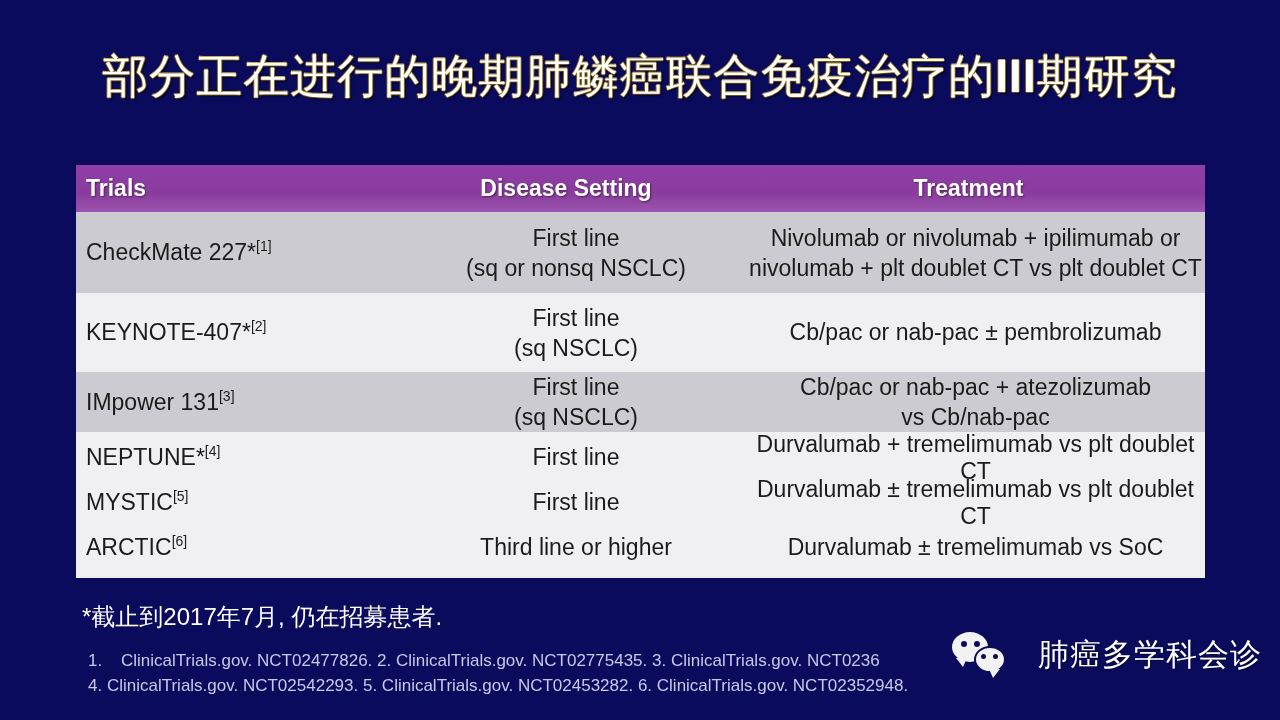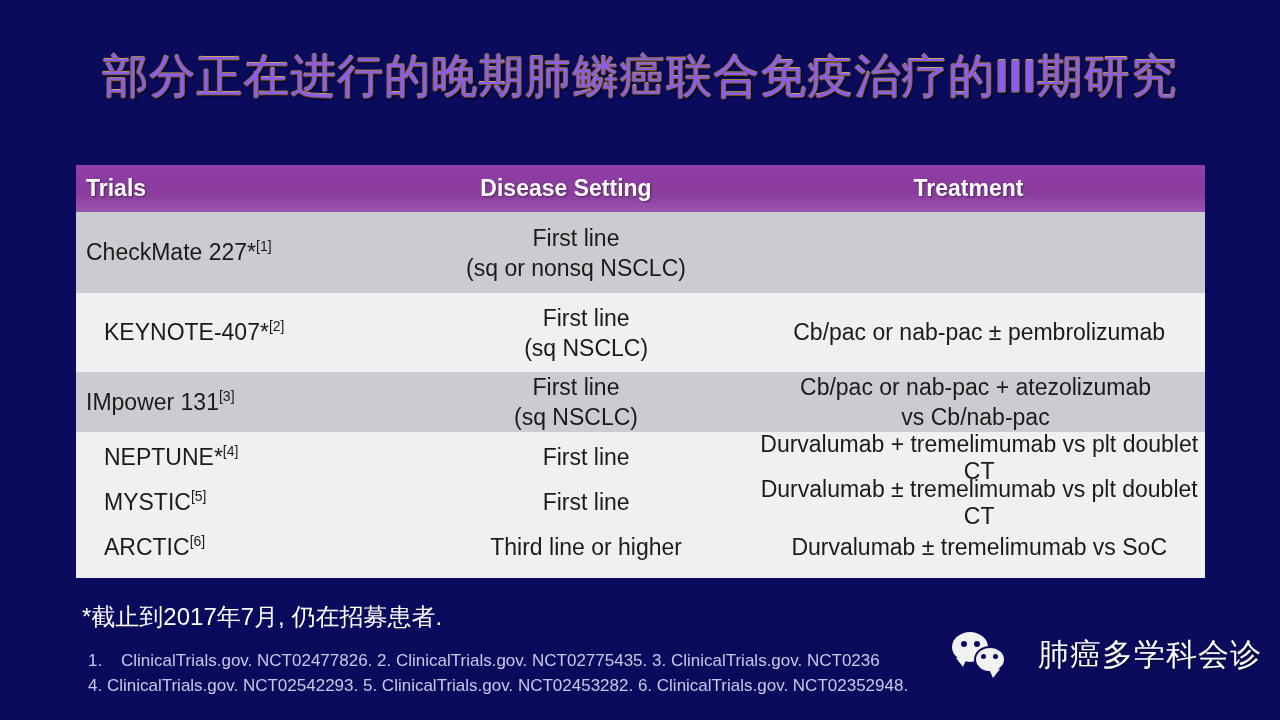--- a/index.html
+++ b/index.html
@@ -21,21 +21,21 @@
     left:0; top:48px;
     width:1280px;
     text-align:center;
   }
   #title {
     display:inline-block;
     font-size:46px;
     line-height:56px;
     letter-spacing:1px;
     font-weight:400;
-    color:#8b5cf6;
+    color:#ffffff;
     text-shadow:
        1px  0px 0 #8a6a12,
       -1px  0px 0 #8a6a12,
        0px  1px 0 #6d5210,
        0px -1px 0 #c9ab4a,
        2px  2px 2px rgba(0,0,0,.55);
     white-space:nowrap;
   }
   #title .bold3 { font-weight:bold; }
 
@@ -66,21 +66,21 @@
   }
   #thead .c-setting { padding-right:20px; }
   #thead .c-treat   { padding-right:14px; }
 
   .body-row {
     align-items:center;
     font-size:23px;
     color:#1b1b1b;
   }
   .body-row.shade  { background:#cbcbd1; }
-  .body-row.light  { background:#f0f0f3;padding-left:18px; }
+  .body-row.light  { background:#f0f0f3; }
 
   .r-tall  { height:81px; }
   .r-tall2 { height:79px; }
   .r-tall3 { height:60px; }
   .r-short { height:45px; }
 
   .c-trial .name { white-space:nowrap; }
   sup { font-size:14px; vertical-align:super; line-height:0; }
 
   .two-line { line-height:30px; }
@@ -172,20 +172,24 @@
       <div class="c-treat">Treatment</div>
     </div>
 
     <div class="trow body-row shade r-tall">
       <div class="c-trial">
         <span class="name"><span>CheckMate 227*</span><sup>[1]</sup></span>
       </div>
       <div class="c-setting two-line">
         <div>First line</div>
         <div>(sq or nonsq NSCLC)</div>
+      </div>
+      <div class="c-treat two-line">
+        <div>Nivolumab or nivolumab + ipilimumab or</div>
+        <div>nivolumab + plt doublet CT vs plt doublet CT</div>
       </div>
     </div>
 
     <div class="trow body-row light r-tall2">
       <div class="c-trial">
         <span class="name"><span>KEYNOTE-407*</span><sup>[2]</sup></span>
       </div>
       <div class="c-setting two-line">
         <div>First line</div>
         <div>(sq NSCLC)</div>

